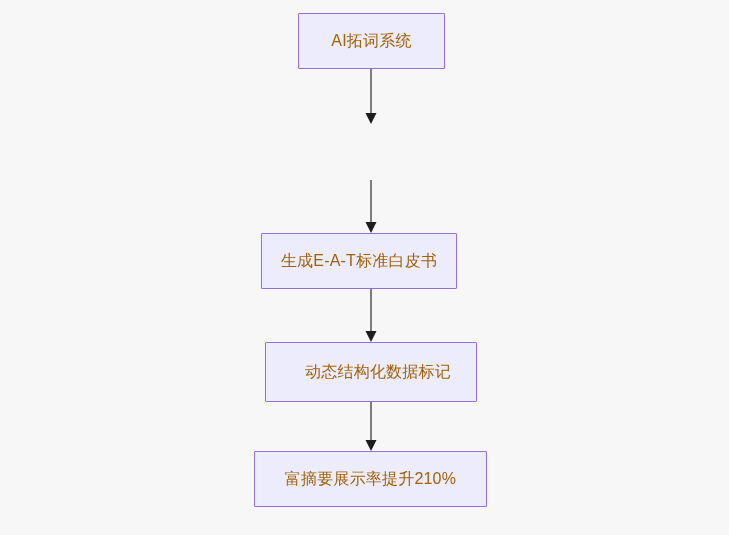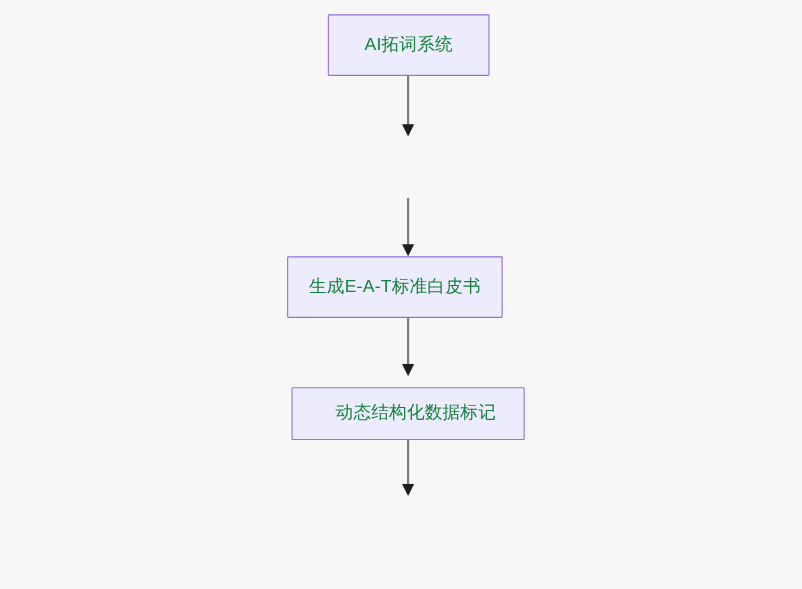--- a/index.html
+++ b/index.html
@@ -22,36 +22,36 @@
 
   .node {
     position: absolute;
     box-sizing: border-box;
     background: #ececfd;
     border: 1.4px solid #9370db;
     border-radius: 1px;
     display: flex;
     align-items: center;
     justify-content: center;
-    color: #15803d;
+    color: #a16207;
     font-size: 16px;
     line-height: 1;
     letter-spacing: 0.2px;
     white-space: nowrap;
   }
 
   .node-label {
     display: block;
   }
 
   
   #node-0 { left: 298px; top: 13px;  width: 147px; height: 56px; }
   #node-1 { left: 275px; top: 124px; width: 191px; height: 56px; }
   #node-2 { left: 261px; top: 233px; width: 196px; height: 56px; }
-  #node-3 { left: 265px; top: 352px; width: 212px; height: 48px; padding-left: 14px; }
+  #node-3 { left: 265px; top: 342px; width: 212px; height: 60px; padding-left: 14px; }
   #node-4 { left: 254px; top: 451px; width: 233px; height: 56px; }
 
   .edge {
     position: absolute;
     left: 0;
     top: 0;
     width: 729px;
     height: 535px;
     overflow: visible;
     pointer-events: none;
@@ -100,14 +100,17 @@
 
 
   <div class="node" id="node-2">
     <span class="node-label">生成E-A-T标准白皮书</span>
   </div>
 
   <div class="node" id="node-3">
     <span class="node-label">动态结构化数据标记</span>
   </div>
 
+  <div class="node" id="node-4">
+    <span class="node-label">富摘要展示率提升210%</span>
+  </div>
 
 </div>
 
 </body></html>

